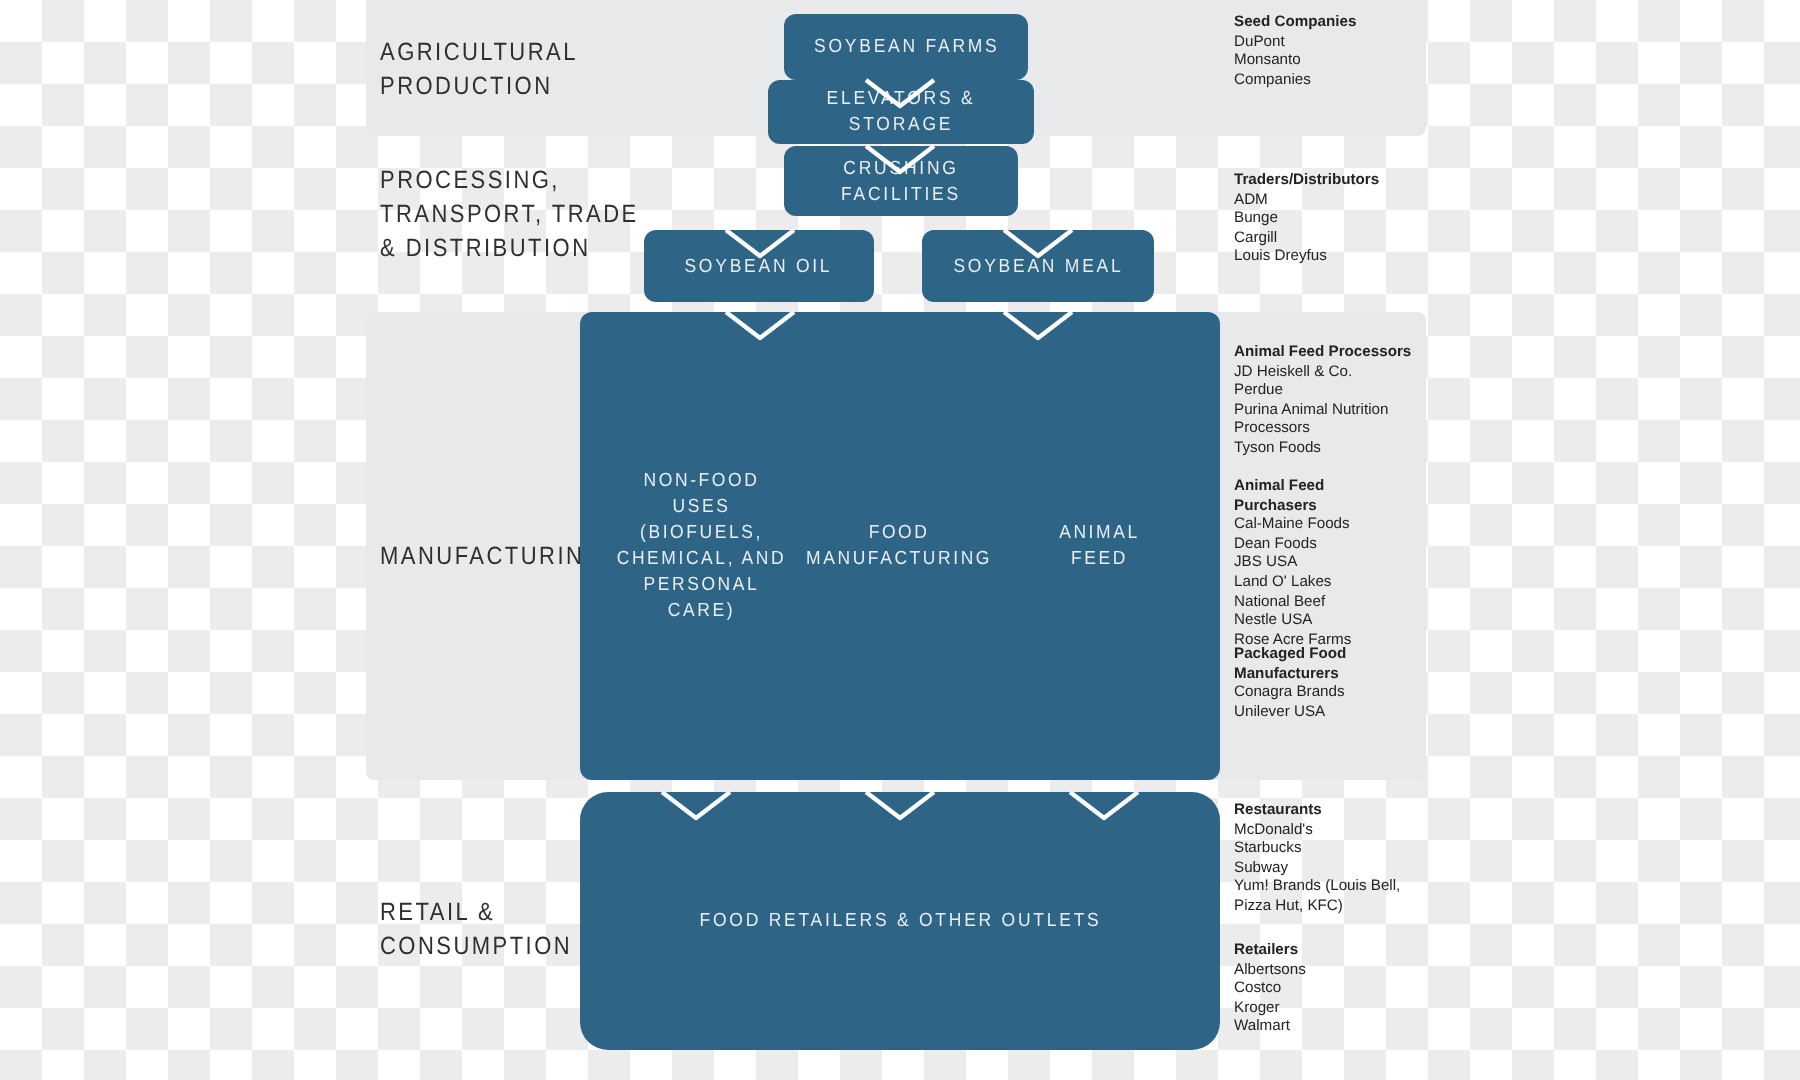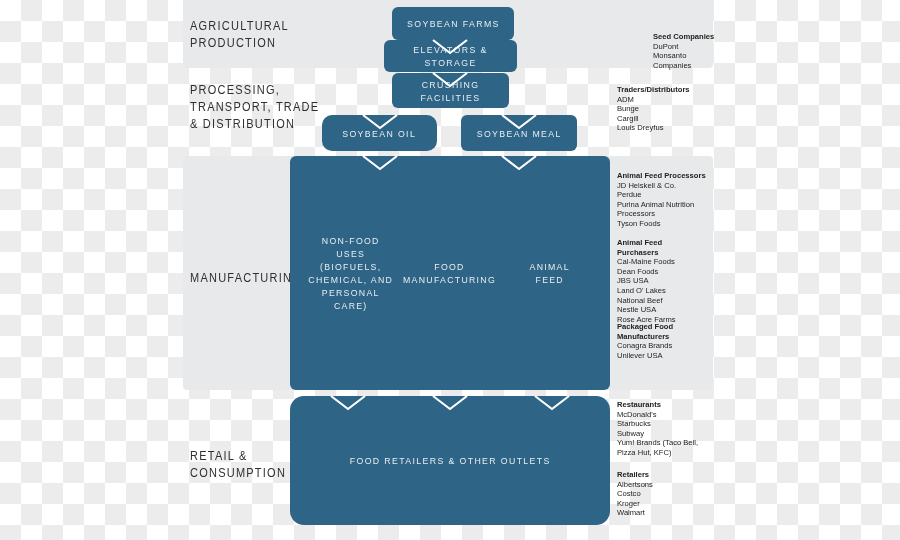--- a/index.html
+++ b/index.html
@@ -49,21 +49,21 @@
     font-size:9.5px;
     letter-spacing:1.5px;
     line-height:13px;
     box-sizing:border-box;
   }
   .node .t{transform:scaleX(.92);display:block;}
 
   #n-farms    {left:392px;top:7px;  width:122px;height:33px;}
   #n-elev     {left:384px;top:40px; width:133px;height:32px;}
   #n-crush    {left:392px;top:73px; width:117px;height:35px;}
-  #n-oil      {left:322px;top:115px;width:115px;height:36px;border-radius:10px;}
+  #n-oil      {left:322px;top:115px;width:115px;height:36px;}
   #n-meal     {left:461px;top:115px;width:116px;height:36px;}
 
   #n-mfg{
     left:290px;top:156px;width:320px;height:234px;
     border-radius:6px;
     display:block;
     padding-left:47px;
   }
   #n-retail{
     left:290px;top:396px;width:320px;height:129px;
@@ -99,21 +99,21 @@
     left:617px;
     width:105px;
     color:#232323;
     font-size:7.6px;
     line-height:9.6px;
     font-family:"Liberation Sans", sans-serif;
   }
   .complist .hd{font-weight:bold;display:block;}
   .complist .it{display:block;}
 
-  #cl-seed{top:32px;margin-left:36px;}
+  #cl-seed{top:6px;}
   #cl-trade{top:85px;}
   #cl-afp{top:171px;}
   #cl-afpur{top:238px;}
   #cl-pfm{top:322px;}
   #cl-rest{top:400px;}
   #cl-retl{top:470px;}
 
   
 </style>
 </head>
@@ -236,21 +236,21 @@
 Manufacturers</span>
     <span class="it">Conagra Brands</span>
     <span class="it">Unilever USA</span>
   </div>
 
   <div class="complist" id="cl-rest">
     <span class="hd">Restaurants</span>
     <span class="it">McDonald's</span>
     <span class="it">Starbucks</span>
     <span class="it">Subway</span>
-    <span class="it">Yum! Brands (Taco Bell,</span>
+    <span class="it">Yum! Brands (Louis Bell,</span>
     <span class="it">Pizza Hut, KFC)</span>
   </div>
 
   <div class="complist" id="cl-retl">
     <span class="hd">Retailers</span>
     <span class="it">Albertsons</span>
     <span class="it">Costco</span>
     <span class="it">Kroger</span>
     <span class="it">Walmart</span>
   </div>

